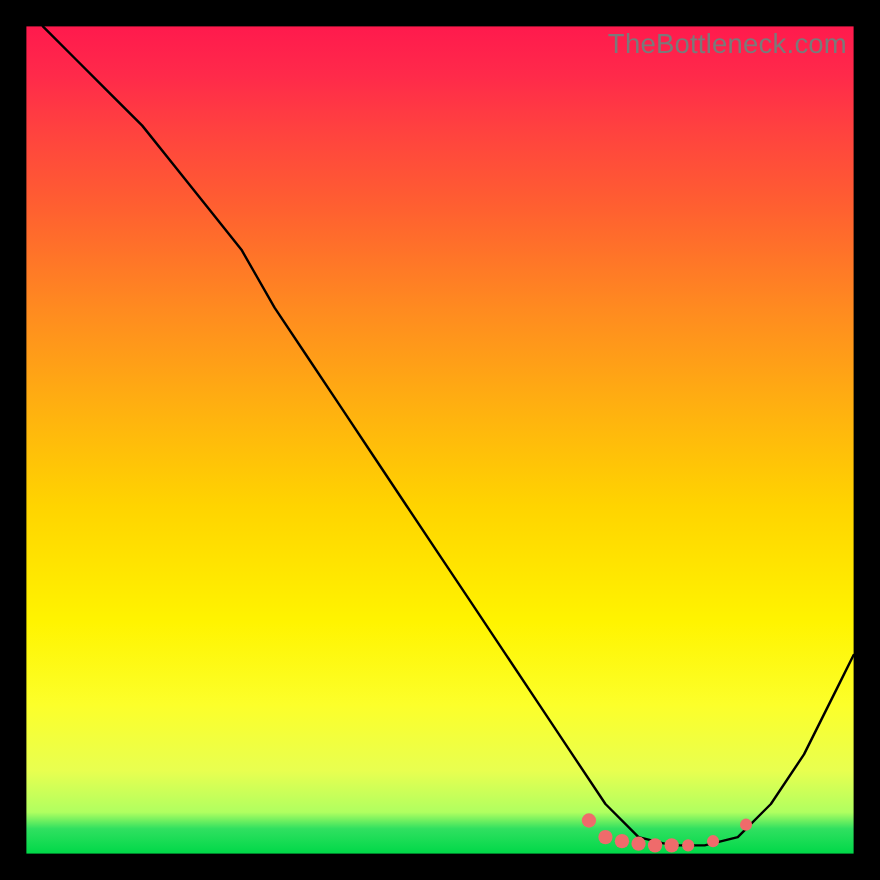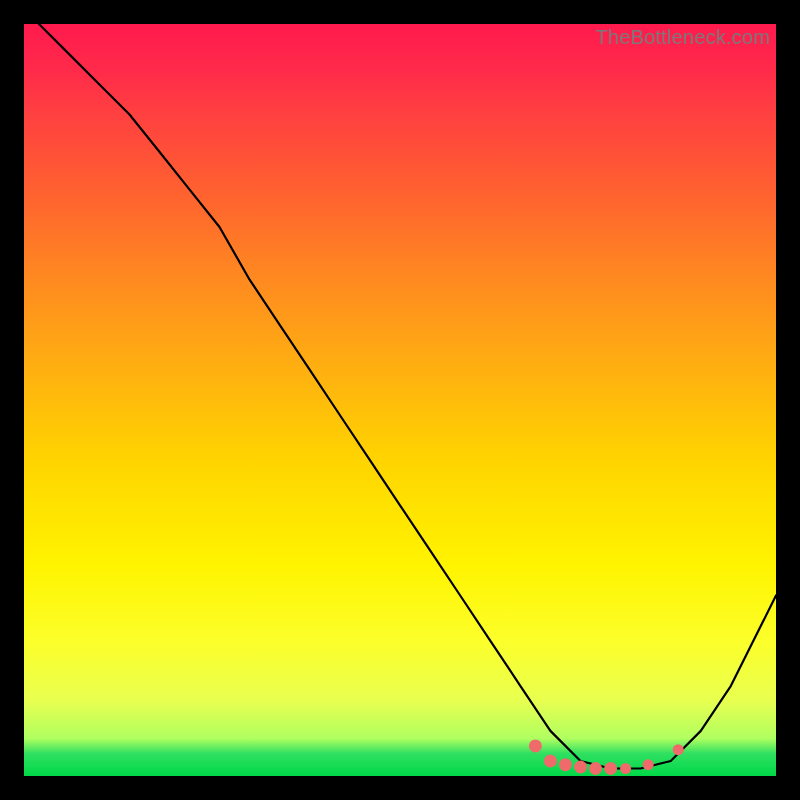--- a/index.html
+++ b/index.html
@@ -41,21 +41,21 @@
       #b0ff60 95%,
       #30e060 97%,
       #00d848 100%
     );
   }
   .watermark {
     position: absolute;
     top: 2px;
     right: 6px;
     color: #7a7a7a;
-    font-size: 20px;
+    font-size: 25px;
     font-weight: 500;
     letter-spacing: 0.2px;
     user-select: none;
   }
   svg.curve {
     position: absolute;
     left: 0;
     top: 0;
     width: 752px;
     height: 752px;

